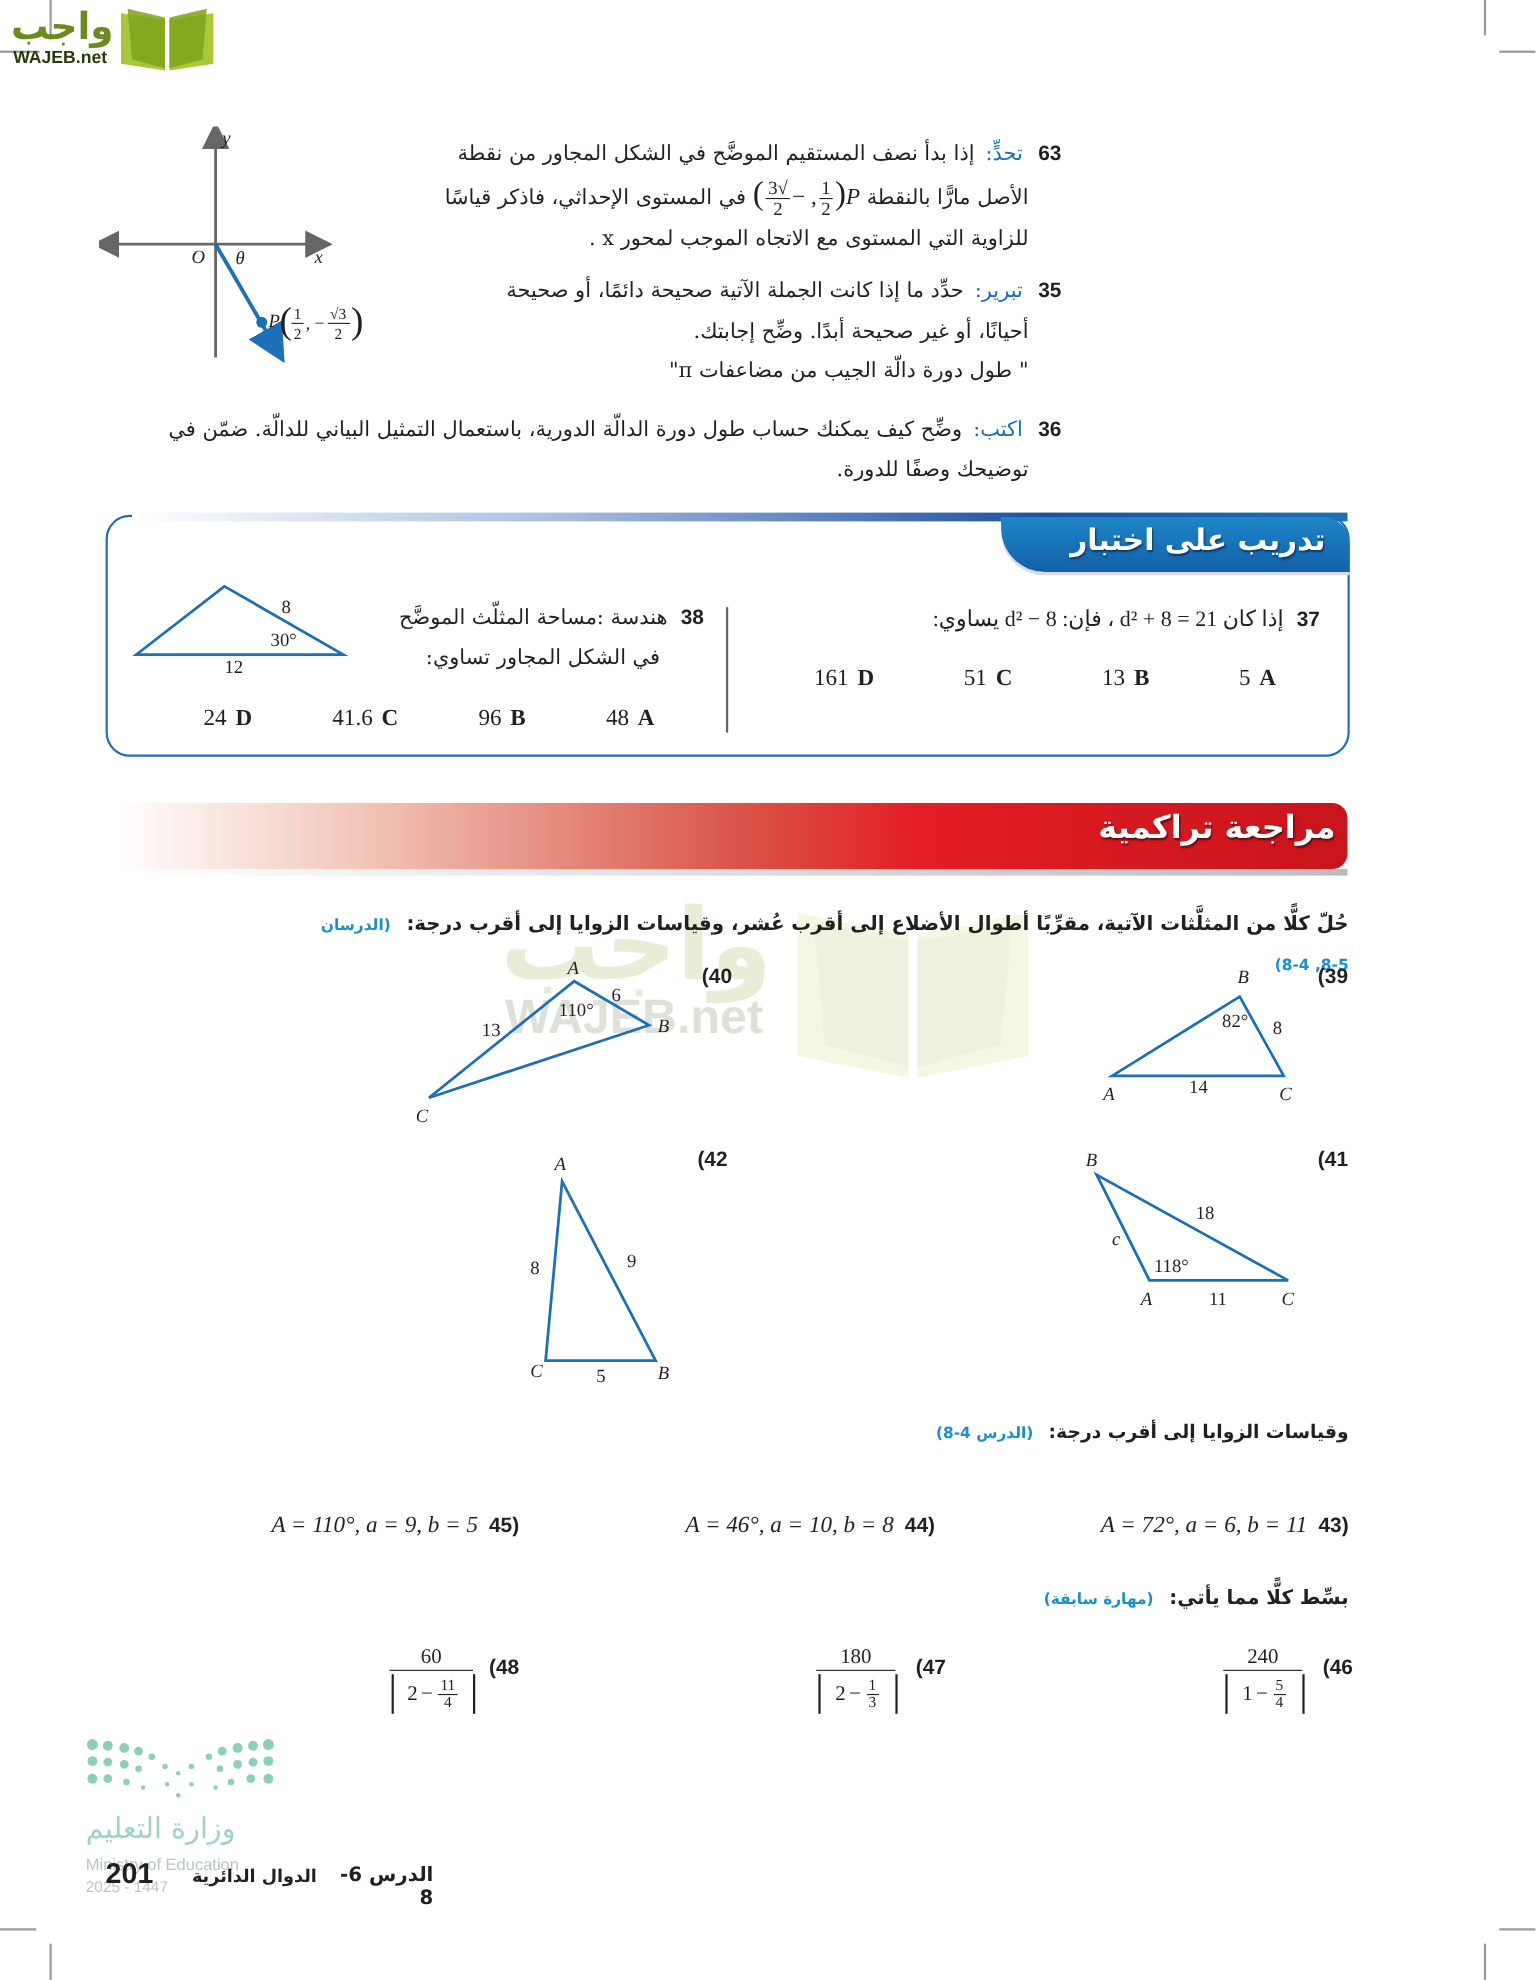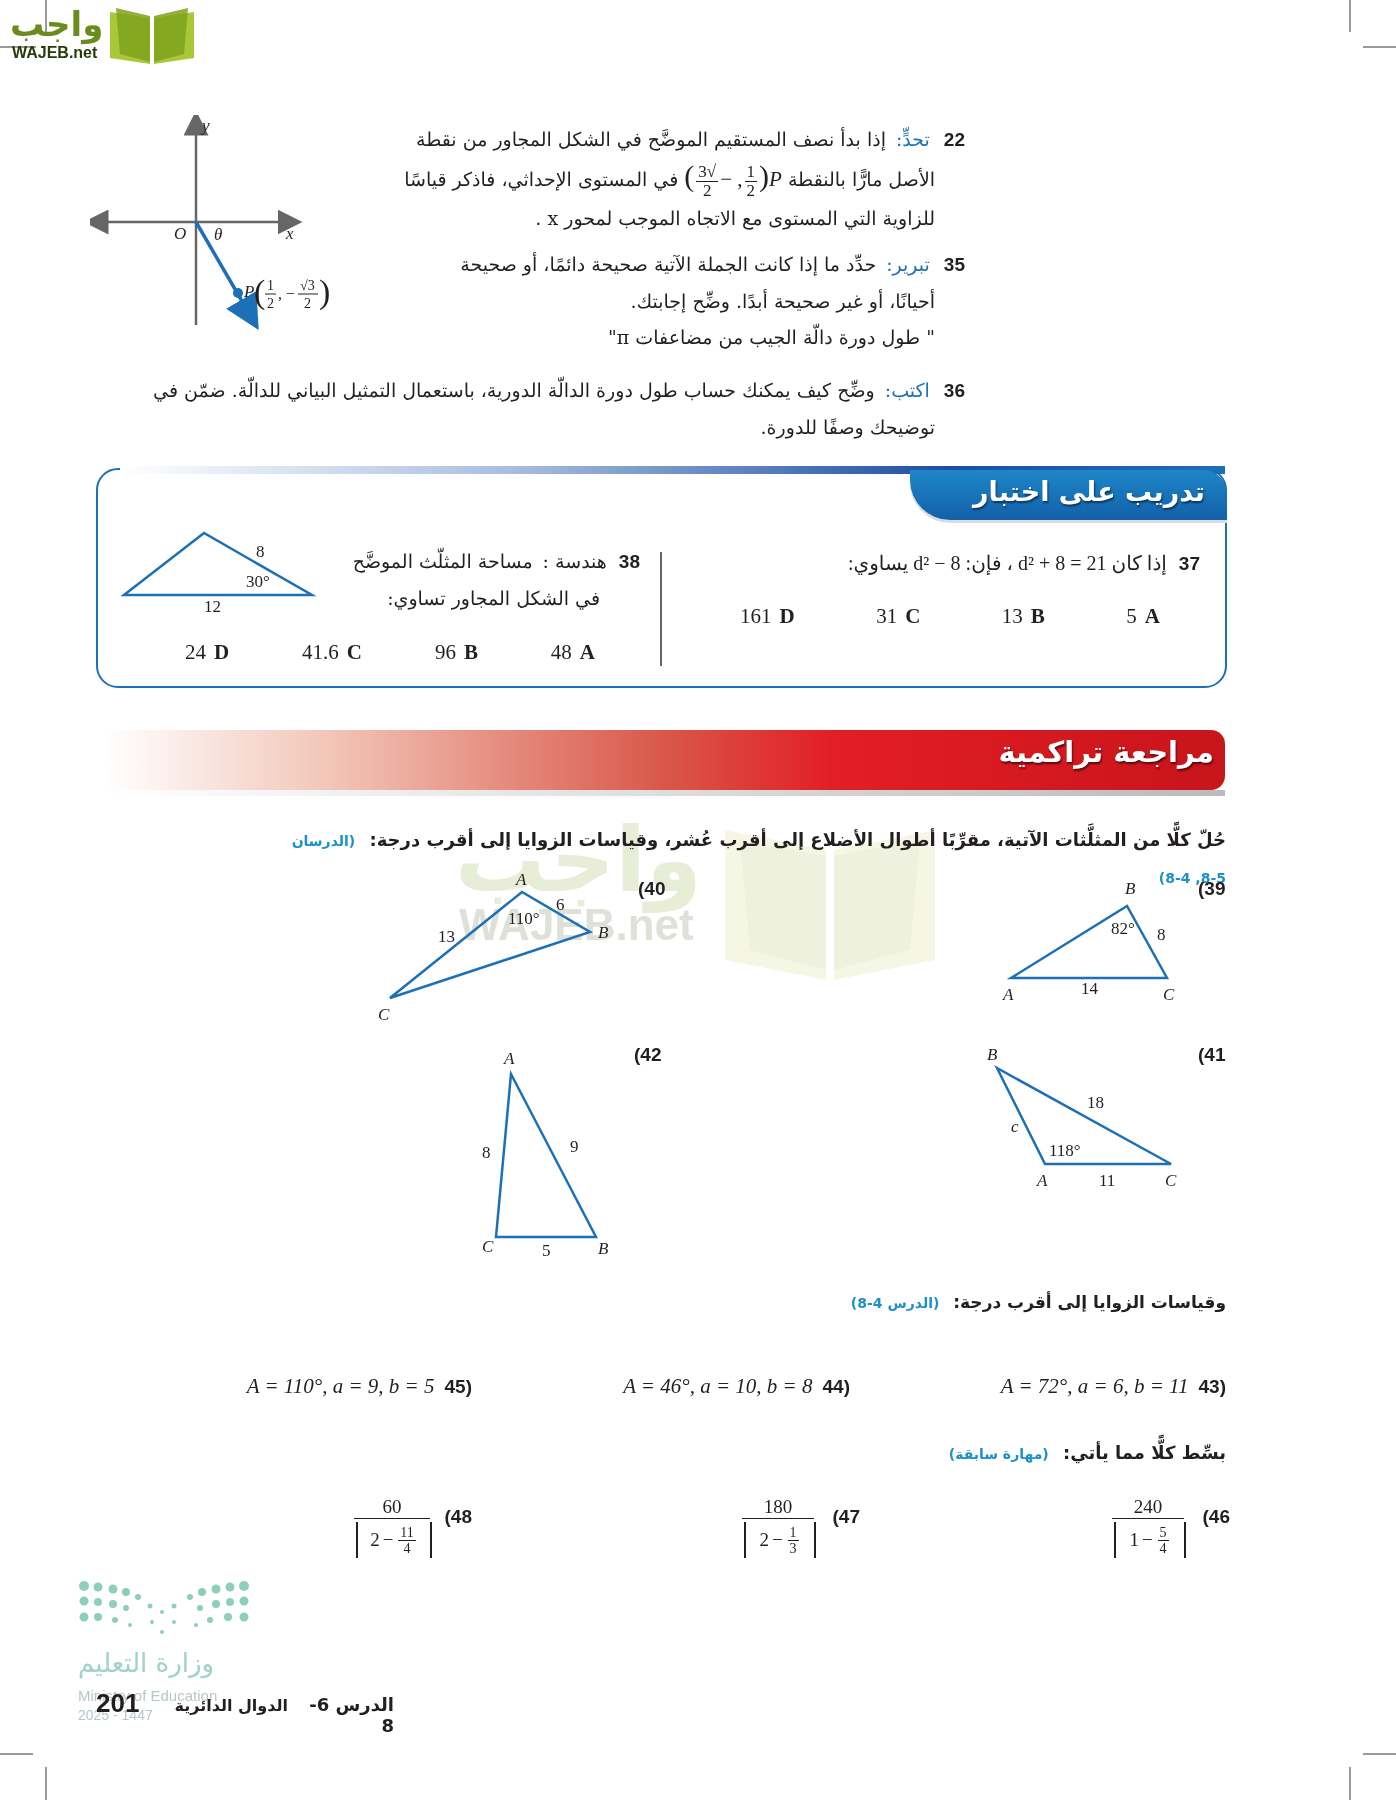--- a/index.html
+++ b/index.html
@@ -80,21 +80,21 @@
   <line x1="175" y1="179" x2="186" y2="179" stroke="#231f20"></line>
   <text x="177" y="193" font-family="Liberation Serif" font-size="14" fill="#231f20">2</text>
   <text x="188" y="184" font-family="Liberation Serif" font-size="16" fill="#231f20">, −</text>
   <text x="210" y="175" font-family="Liberation Serif" font-size="14" fill="#231f20">√3</text>
   <line x1="208" y1="179" x2="228" y2="179" stroke="#231f20"></line>
   <text x="214" y="193" font-family="Liberation Serif" font-size="14" fill="#231f20">2</text>
   <text x="229" y="188" font-family="Liberation Serif" font-size="34" fill="#231f20">)</text>
 </svg>
 
 <div class="abs rtl txt" style="left:370px;top:121px;width:595px;">
-  <div><span class="num" style="margin-left:14px;">22</span><span class="kw" style="margin-left:10px;">تحدٍّ:</span><span>إذا بدأ نصف المستقيم الموضَّح في الشكل المجاور من نقطة</span></div>
+  <div><span class="num" style="margin-left:14px;">63</span><span class="kw" style="margin-left:10px;">تحدٍّ:</span><span>إذا بدأ نصف المستقيم الموضَّح في الشكل المجاور من نقطة</span></div>
   <div style="margin-right:30px;"><span>الأصل مارًّا بالنقطة</span>
     <span class="math ital">P</span><span class="math" style="font-size:30px;">(</span><span class="frac">
         <span class="n">1</span>
         <span>2</span>
       </span><span class="math">, −</span><span class="frac">
         <span class="n">√3</span>
         <span>2</span>
       </span><span class="math" style="font-size:30px;">)</span>
     <span>في المستوى الإحداثي، فاذكر قياسًا</span></div>
   <div style="margin-right:30px;">للزاوية التي المستوى مع الاتجاه الموجب لمحور x .</div>
@@ -116,28 +116,28 @@
 <div class="abs" style="left:910px;top:470px;width:317px;height:50px;background:linear-gradient(#1e86c8,#1360a8);border-radius:0 24px 0 40px;box-shadow:0 3px 0 #d8dde5;">
   <div class="abs rtl" style="right:22px;top:6px;font-size:27px;font-weight:bold;color:#fff;text-shadow:1px 2px 2px #0b3763;">تدريب على اختبار</div>
 </div>
 
 <div class="abs rtl" style="left:700px;top:545px;width:500px;">
   <div class="txt" style="font-size:19px;"><span class="num" style="margin-left:12px;">37</span><span class="math" style="font-size:20px;">إذا كان 21 = 8 + d² ، فإن: 8 − d² يساوي:</span></div>
 </div>
 <div class="abs" style="left:740px;top:604px;width:420px;display:flex;flex-direction:row-reverse;justify-content:space-between;">
   <div class="opt"><span>5</span><b>A</b></div>
   <div class="opt"><span>13</span><b>B</b></div>
-  <div class="opt"><span>31</span><b>C</b></div>
+  <div class="opt"><span>51</span><b>C</b></div>
   <div class="opt"><span>161</span><b>D</b></div>
 </div>
 
 <div class="abs" style="left:660px;top:552px;width:1.5px;height:114px;background:#666;"></div>
 
 <div class="abs rtl txt" style="left:300px;top:543px;width:340px;">
-  <div><span class="num" style="margin-left:12px;">38</span><span class="kw" style="color:#231f20;margin-left:10px;">هندسة :</span><span>مساحة المثلّث الموضَّح</span></div>
+  <div><span class="num" style="margin-left:12px;">38</span><span class="kw" style="color:#231f20;">هندسة :</span><span>مساحة المثلّث الموضَّح</span></div>
   <div style="margin-right:40px;">في الشكل المجاور تساوي:</div>
 </div>
 <svg class="abs" style="left:118px;top:525px;" width="200" height="100" viewBox="0 0 200 100">
   <polygon points="6,70 86,8 194,70" fill="none" stroke="#1d6fb8" stroke-width="2.5"></polygon>
   <text x="138" y="32" class="fig-label">8</text>
   <text x="128" y="62" class="fig-label">30°</text>
   <text x="86" y="87" class="fig-label">12</text>
 </svg>
 <div class="abs" style="left:185px;top:640px;width:410px;display:flex;flex-direction:row-reverse;justify-content:space-between;">
   <div class="opt"><span>48</span><b>A</b></div>

